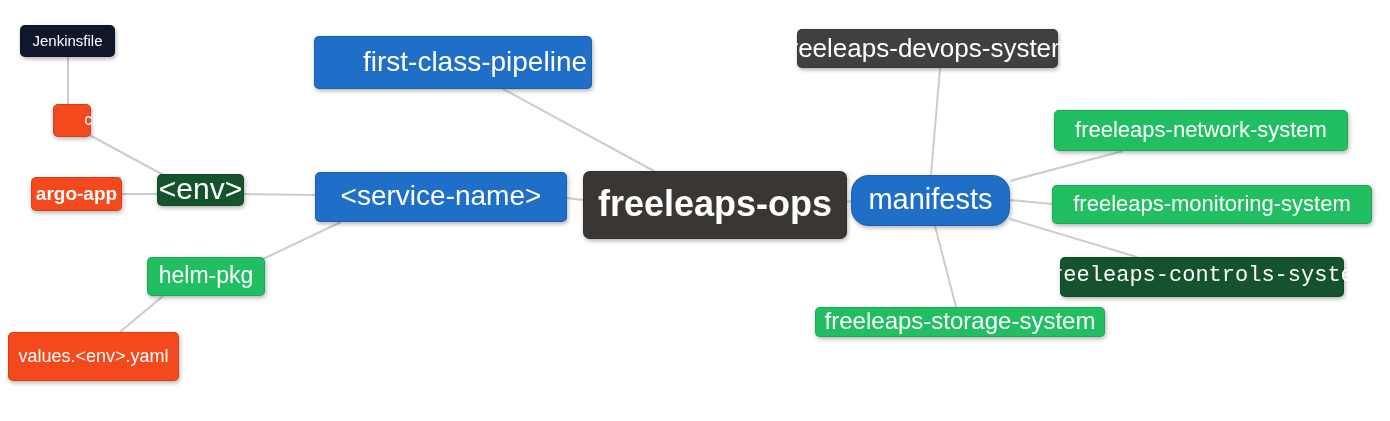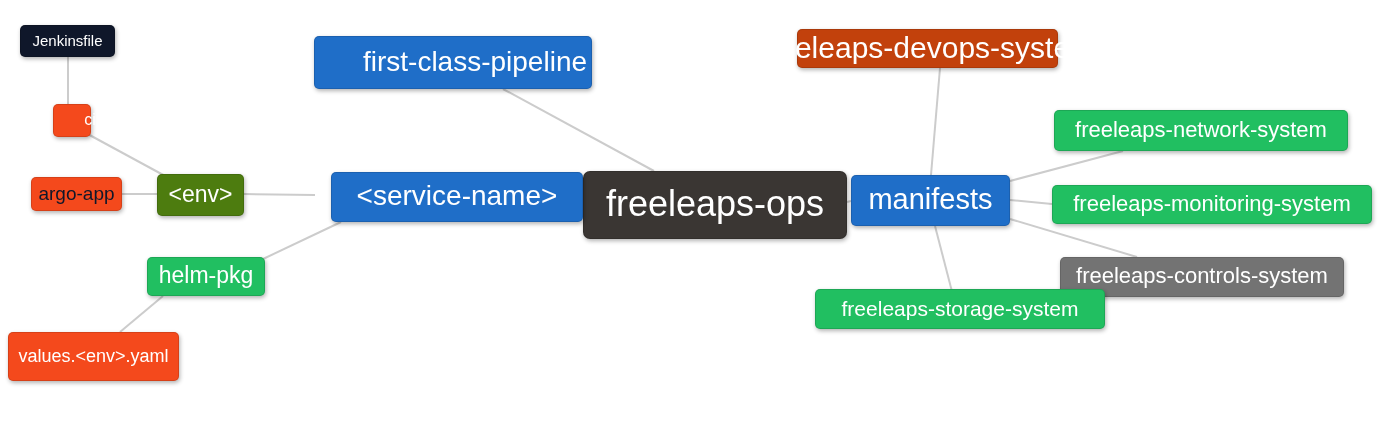--- a/index.html
+++ b/index.html
@@ -55,59 +55,59 @@
       <line x1="503" y1="89" x2="654" y2="171" stroke="#cccccc" stroke-width="2"></line>
       <line x1="567" y1="198" x2="583" y2="200" stroke="#cccccc" stroke-width="2"></line>
       <line x1="847" y1="202" x2="851" y2="201" stroke="#cccccc" stroke-width="2"></line>
       <line x1="931" y1="175" x2="940" y2="68" stroke="#cccccc" stroke-width="2"></line>
       <line x1="1010" y1="181" x2="1123" y2="151" stroke="#cccccc" stroke-width="2"></line>
       <line x1="1010" y1="200" x2="1052" y2="204" stroke="#cccccc" stroke-width="2"></line>
       <line x1="1010" y1="219" x2="1137" y2="257" stroke="#cccccc" stroke-width="2"></line>
       <line x1="935" y1="226" x2="956" y2="307" stroke="#cccccc" stroke-width="2"></line>
     </svg>
   <div id="node-layer">
-      <div class="node node--root" style="left: 583px; top: 171px; width: 264px; height: 68px; font-size: 36px; background: rgb(58, 54, 51); color: rgb(255, 255, 255);">
+      <div class="node node--root" style="left: 583px; top: 171px; width: 264px; height: 68px; font-size: 36px; background: rgb(58, 54, 51); color: rgb(255, 255, 255); font-weight: bold;">
         <span class="node-label">freeleaps-ops</span>
       </div>
       <div class="node node--branch" style="left: 314px; top: 36px; width: 278px; height: 53px; font-size: 28px; background: rgb(31, 110, 200); color: rgb(255, 255, 255); padding-left: 44px;">
         <span class="node-label">first-class-pipeline</span>
       </div>
-      <div class="node node--branch" style="left: 315px; top: 172px; width: 252px; height: 50px; font-size: 28px; background: rgb(31, 110, 200); color: rgb(255, 255, 255); margin-left: 16px;">
+      <div class="node node--branch" style="left: 315px; top: 172px; width: 252px; height: 50px; font-size: 28px; background: rgb(31, 110, 200); color: rgb(255, 255, 255);">
         <span class="node-label">&lt;service-name&gt;</span>
       </div>
-      <div class="node node--branch" style="left: 851px; top: 175px; width: 159px; height: 51px; font-size: 29px; background: rgb(31, 110, 200); color: rgb(255, 255, 255);">
+      <div class="node node--branch" style="left: 851px; top: 175px; width: 159px; height: 51px; font-size: 29px; background: rgb(31, 110, 200); color: rgb(255, 255, 255); border-radius: 18px;">
         <span class="node-label">manifests</span>
       </div>
-      <div class="node node--sub" style="left: 157px; top: 174px; width: 87px; height: 42px; font-size: 23px; background: #4d7c0f; color: rgb(255, 255, 255);">
+      <div class="node node--sub" style="left: 157px; top: 174px; width: 87px; height: 32px; font-size: 30px; background: #14532d; color: rgb(255, 255, 255);">
         <span class="node-label">&lt;env&gt;</span>
       </div>
       <div class="node node--sub" style="left: 147px; top: 257px; width: 118px; height: 39px; font-size: 23px; background: rgb(33, 191, 97); color: rgb(255, 255, 255); text-align: right;">
         <span class="node-label">helm-pkg</span>
       </div>
       <div class="node node--leaf" style="left: 20px; top: 25px; width: 95px; height: 32px; font-size: 15px; background: #0f172a; color: rgb(255, 255, 255);">
         <span class="node-label">Jenkinsfile</span>
       </div>
       <div class="node node--leaf" style="left: 53px; top: 104px; width: 31px; height: 33px; font-size: 16px; background: rgb(244, 73, 28); color: rgb(255, 255, 255); padding-left: 36px;">
         <span class="node-label">ci</span>
       </div>
-      <div class="node node--leaf" style="left: 31px; top: 177px; width: 91px; height: 34px; font-size: 19px; background: rgb(244, 73, 28); color: #0f172a;">
+      <div class="node node--leaf" style="left: 31px; top: 177px; width: 91px; height: 34px; font-size: 19px; background: rgb(244, 73, 28); color: #ffffff; font-weight: bold;">
         <span class="node-label">argo-app</span>
       </div>
       <div class="node node--leaf" style="left: 8px; top: 332px; width: 171px; height: 49px; font-size: 18px; background: rgb(244, 73, 28); color: rgb(255, 255, 255);">
         <span class="node-label">values.&lt;env&gt;.yaml</span>
       </div>
-      <div class="node node--sub" style="left: 797px; top: 29px; width: 261px; height: 39px; font-size: 30px; background: #c2410c; color: rgb(255, 255, 255);">
+      <div class="node node--sub" style="left: 797px; top: 29px; width: 261px; height: 39px; font-size: 26px; background: #404040; color: rgb(255, 255, 255);">
         <span class="node-label">freeleaps-devops-system</span>
       </div>
       <div class="node node--sub" style="left: 1054px; top: 110px; width: 294px; height: 41px; font-size: 22px; background: rgb(33, 191, 97); color: rgb(255, 255, 255); justify-content: center;">
         <span class="node-label">freeleaps-network-system</span>
       </div>
       <div class="node node--sub" style="left: 1052px; top: 185px; width: 320px; height: 39px; font-size: 22px; background: rgb(33, 191, 97); color: rgb(255, 255, 255); text-align: right;">
         <span class="node-label">freeleaps-monitoring-system</span>
       </div>
-      <div class="node node--sub" style="left: 1060px; top: 257px; width: 284px; height: 40px; font-size: 22px; background: #737373; color: rgb(255, 255, 255);">
+      <div class="node node--sub" style="left: 1060px; top: 257px; width: 284px; height: 40px; font-size: 22px; background: #14532d; color: rgb(255, 255, 255); font-family: Liberation Mono, monospace;">
         <span class="node-label">freeleaps-controls-system</span>
       </div>
-      <div class="node node--sub" style="left: 815px; top: 289px; width: 290px; height: 40px; font-size: 21px; background: rgb(33, 191, 97); color: rgb(255, 255, 255);">
+      <div class="node node--sub" style="left: 815px; top: 307px; width: 290px; height: 30px; font-size: 24px; background: rgb(33, 191, 97); color: rgb(255, 255, 255);">
         <span class="node-label">freeleaps-storage-system</span>
       </div>
     </div>
 </div>
 
 </body></html>

